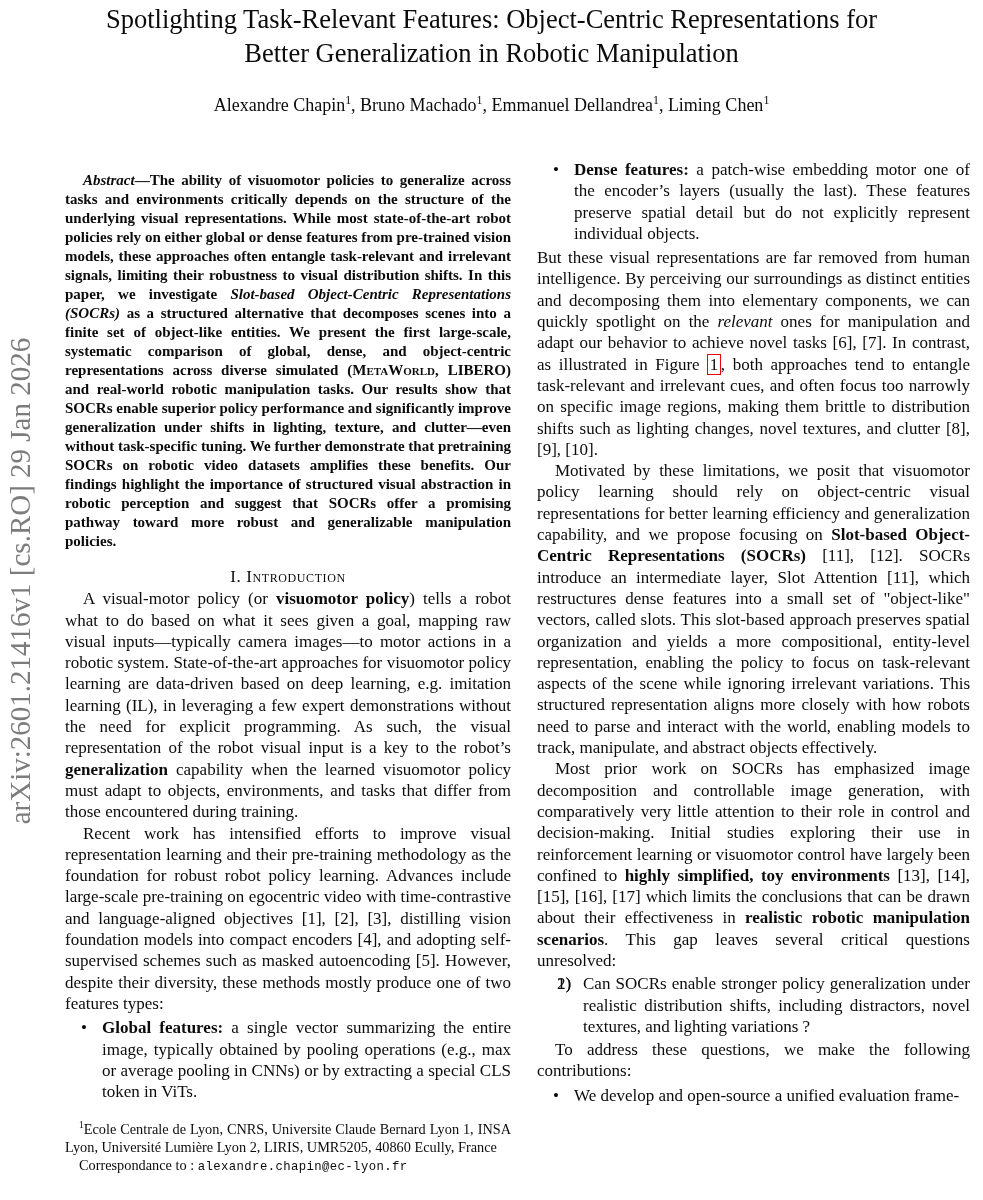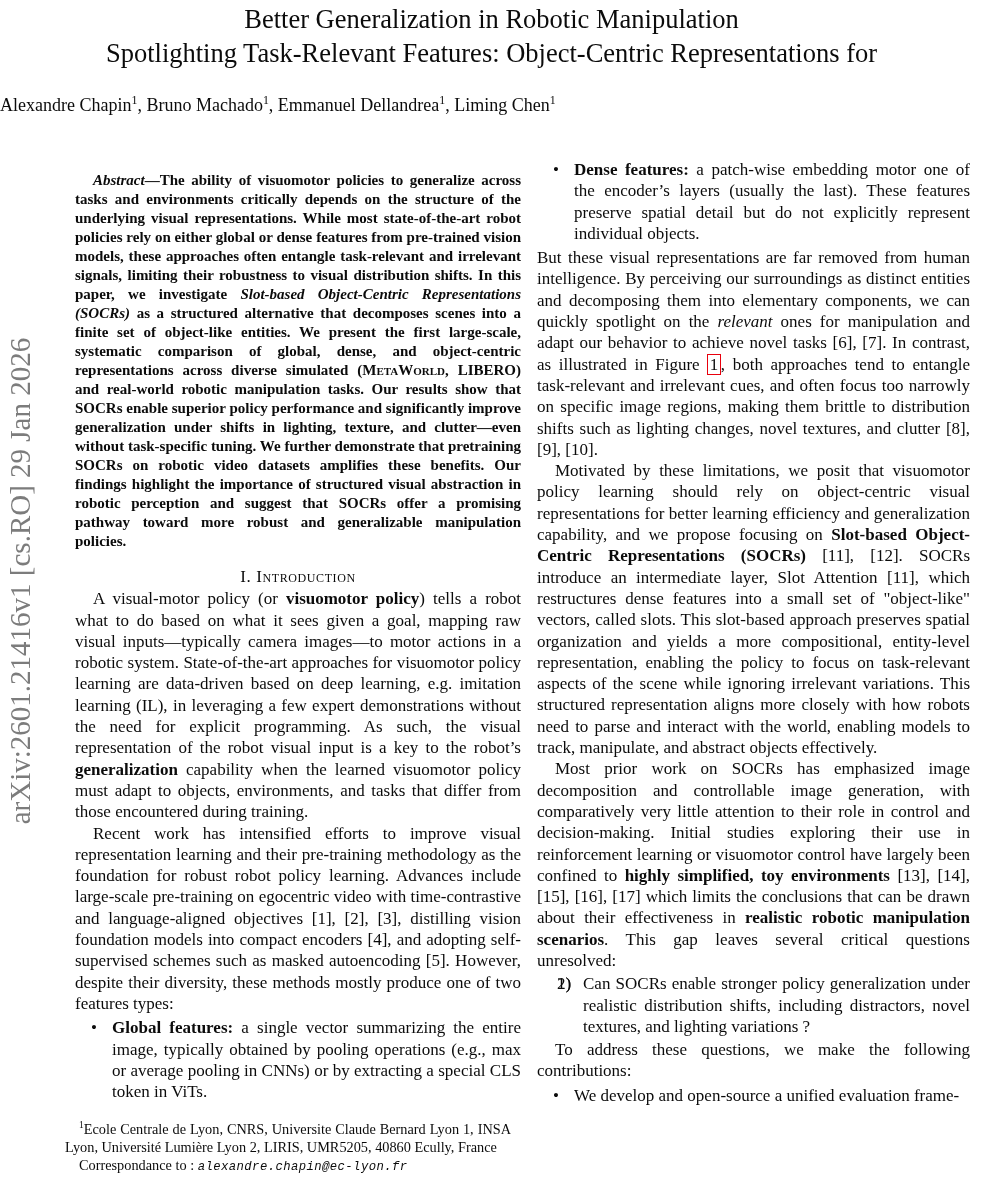--- a/index.html
+++ b/index.html
@@ -6,25 +6,25 @@
   .page {
     position:relative; width:983px; height:1200px; background:#ffffff;
     overflow:hidden; font-family:"Liberation Serif", serif; color:#0b0b0b;
     -webkit-font-smoothing:antialiased;
   }
   .title {
     position:absolute; top:2px; left:50px; width:883px; text-align:center;
     font-size:26.5px; line-height:34px; font-weight:normal;
   }
   .authors {
-    position:absolute; top:95px; left:0; width:983px; 
+    position:absolute; top:95px; left:0; width:983px; text-align:center;
     font-size:18px;
   }
   .col { position:absolute; top:156px; text-align:justify; }
-  .col-left  { left:75px;  width:446px; }
+  .col-left  { left:65px;  width:446px; }
   .col-right { left:537px; width:433px; }
   .abstract {
     font-weight:bold; font-size:15px; line-height:19px;
     text-indent:18px; text-align:justify;
   }
   .sec-heading {
     text-align:center; font-size:17.5px; letter-spacing:0.6px;
     margin-top:13px; margin-bottom:1px; text-indent:0;
   }
   .body-text { font-size:17px; line-height:21.3px; }
@@ -40,34 +40,34 @@
   }
   .fn-para { text-indent:14px; margin:0; }
   .watermark {
     position:absolute; left:-308px; top:563px; width:660px; height:36px;
     text-align:center; transform:rotate(-90deg);
     font-size:29px; color:#7c7c7c; white-space:nowrap;
   }
   .b { font-weight:bold; }
   .i { font-style:italic; }
   .sc { font-variant:small-caps; }
-  .mono { font-family:"Liberation Mono", monospace; font-size:0.86em; letter-spacing:0.4px;font-style:italic; }
+  .mono { font-family:"Liberation Mono", monospace; font-size:0.86em; letter-spacing:0.4px; }
   .refbox { border:1.5px solid #e8000d; padding:0 1.5px; }
   sup { font-size:66%; line-height:0; }
 </style>
 </head>
 <body>
 
 <div class="page">
 
   <div class="watermark">arXiv:2601.21416v1  [cs.RO]  29 Jan 2026</div>
 
   <div class="title">
+    <div>Spotlighting Task-Relevant Features: Object-Centric Representations for</div>
     <div>Better Generalization in Robotic Manipulation</div>
-    <div>Spotlighting Task-Relevant Features: Object-Centric Representations for</div>
   </div>
 
   <div class="authors"><span>Alexandre Chapin</span><sup>1</sup><span>, Bruno Machado</span><sup>1</sup><span>, Emmanuel Dellandrea</span><sup>1</sup><span>, Liming Chen</span><sup>1</sup></div>
 
   <div class="col col-left">
     <p class="abstract"><span class="b i">Abstract</span><span class="b">—The ability of visuomotor policies to generalize across tasks and environments critically depends on the structure of the underlying visual representations. While most state-of-the-art robot policies rely on either global or dense features from pre-trained vision models, these approaches often entangle task-relevant and irrelevant signals, limiting their robustness to visual distribution shifts. In this paper, we investigate </span><span class="b i">Slot-based Object-Centric Representations (SOCRs)</span><span class="b"> as a structured alternative that decomposes scenes into a finite set of object-like entities. We present the first large-scale, systematic comparison of global, dense, and object-centric representations across diverse simulated (</span><span class="b sc">MetaWorld</span><span class="b">, LIBERO) and real-world robotic manipulation tasks. Our results show that SOCRs enable superior policy performance and significantly improve generalization under shifts in lighting, texture, and clutter—even without task-specific tuning. We further demonstrate that pretraining SOCRs on robotic video datasets amplifies these benefits. Our findings highlight the importance of structured visual abstraction in robotic perception and suggest that SOCRs offer a promising pathway toward more robust and generalizable manipulation policies.</span></p>
     <div class="body-text sec-heading"><span>I. </span><span class="sc">Introduction</span></div>
     <p class="body-text para"><span>A visual-motor policy (or </span><span class="b">visuomotor policy</span><span>) tells a robot what to do based on what it sees given a goal, mapping raw visual inputs—typically camera images—to motor actions in a robotic system. State-of-the-art approaches for visuomotor policy learning are data-driven based on deep learning, e.g. imitation learning (IL), in leveraging a few expert demonstrations without the need for explicit programming. As such, the visual representation of the robot visual input is a key to the robot’s </span><span class="b">generalization</span><span> capability when the learned visuomotor policy must adapt to objects, environments, and tasks that differ from those encountered during training.</span></p>
     <p class="body-text para"><span>Recent work has intensified efforts to improve visual representation learning and their pre-training methodology as the foundation for robust robot policy learning. Advances include large-scale pre-training on egocentric video with time-contrastive and language-aligned objectives [1], [2], [3], distilling vision foundation models into compact encoders [4], and adopting self-supervised schemes such as masked autoencoding [5]. However, despite their diversity, these methods mostly produce one of two features types:</span></p>
     <div class="body-text list-item">

